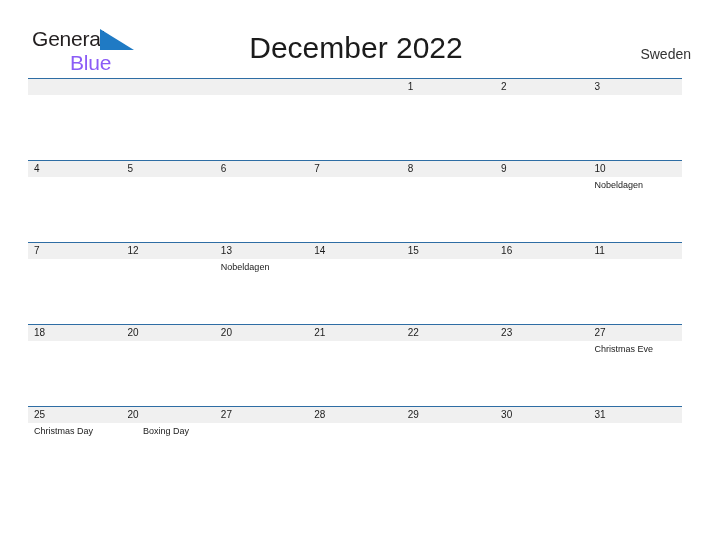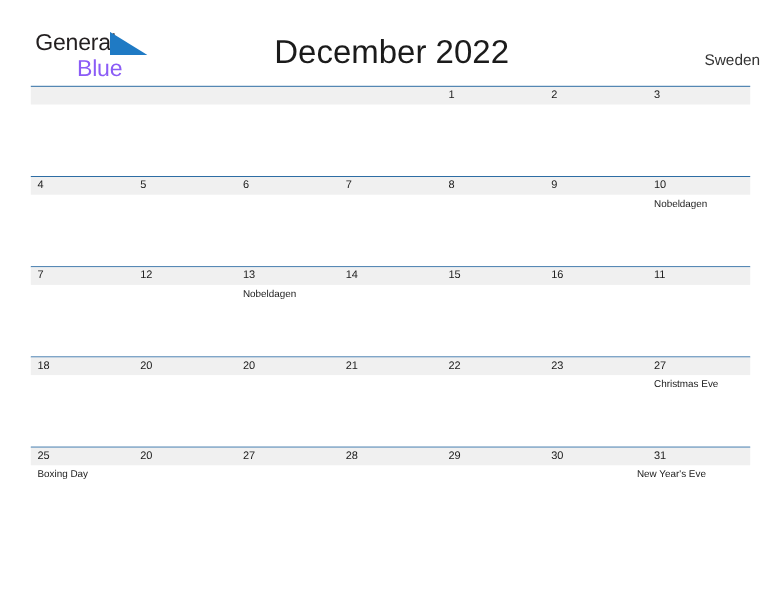--- a/index.html
+++ b/index.html
@@ -260,22 +260,22 @@
     <div class="date-strip">
       <div class="date-cell">25</div>
       <div class="date-cell">20</div>
       <div class="date-cell">27</div>
       <div class="date-cell">28</div>
       <div class="date-cell">29</div>
       <div class="date-cell">30</div>
       <div class="date-cell">31</div>
     </div>
     <div class="event-strip">
+      <div class="event-cell">Christmas Day</div>
       <div class="event-cell">Boxing Day</div>
       <div class="event-cell"></div>
       <div class="event-cell"></div>
       <div class="event-cell"></div>
       <div class="event-cell"></div>
-      <div class="event-cell">New Year's Eve</div>
     </div>
   </div>
 
 </div>
 
 </body></html>

